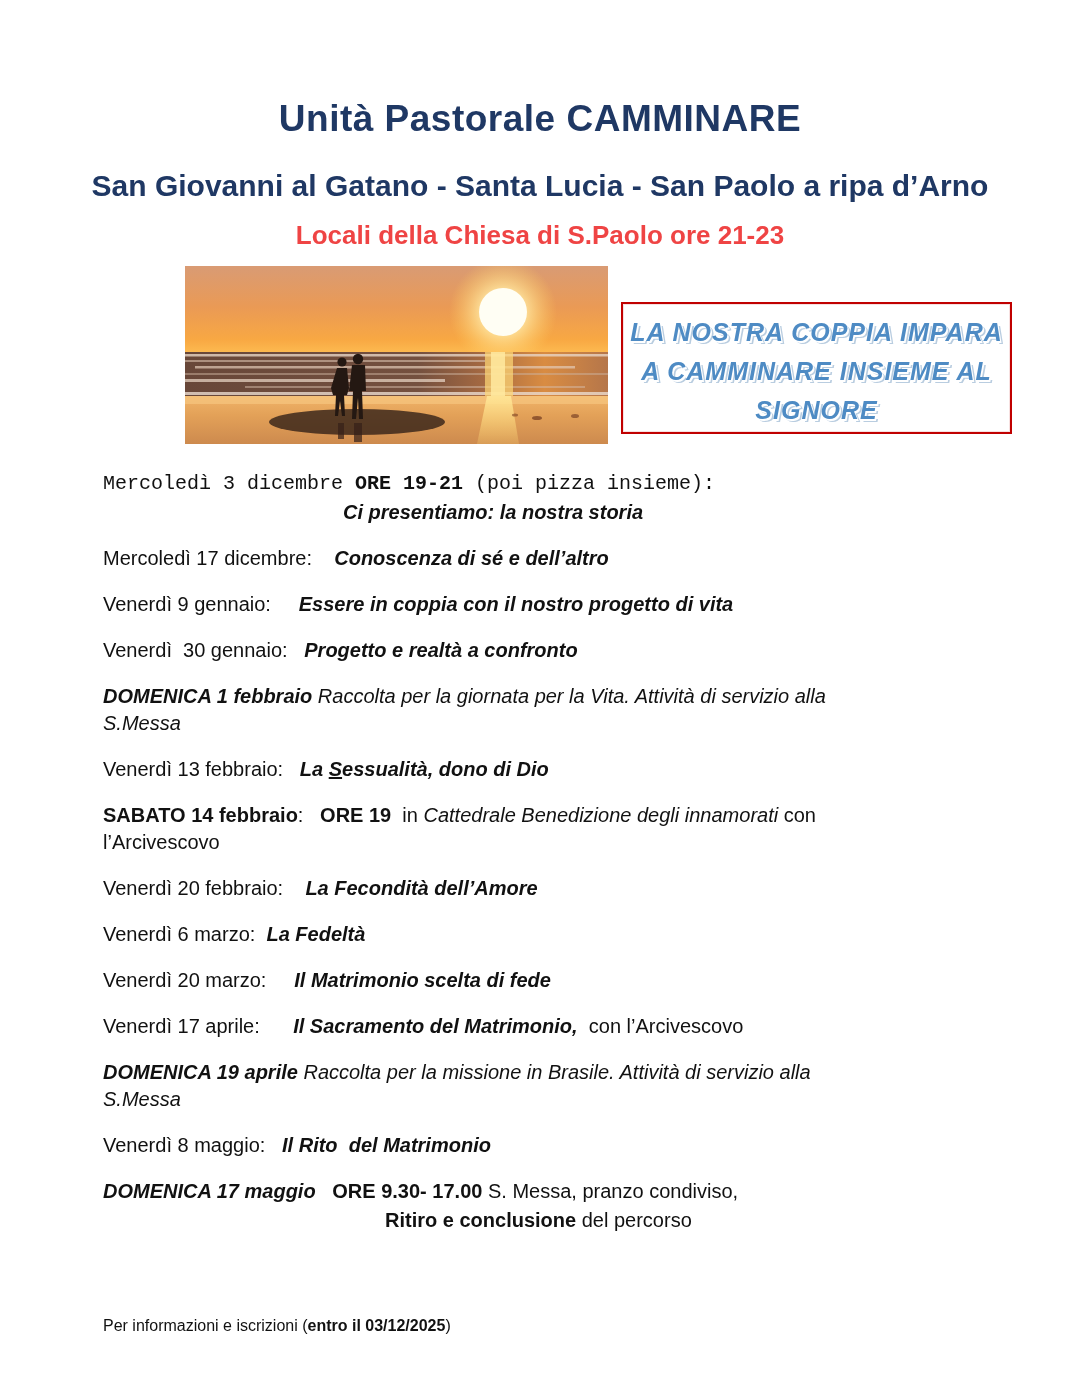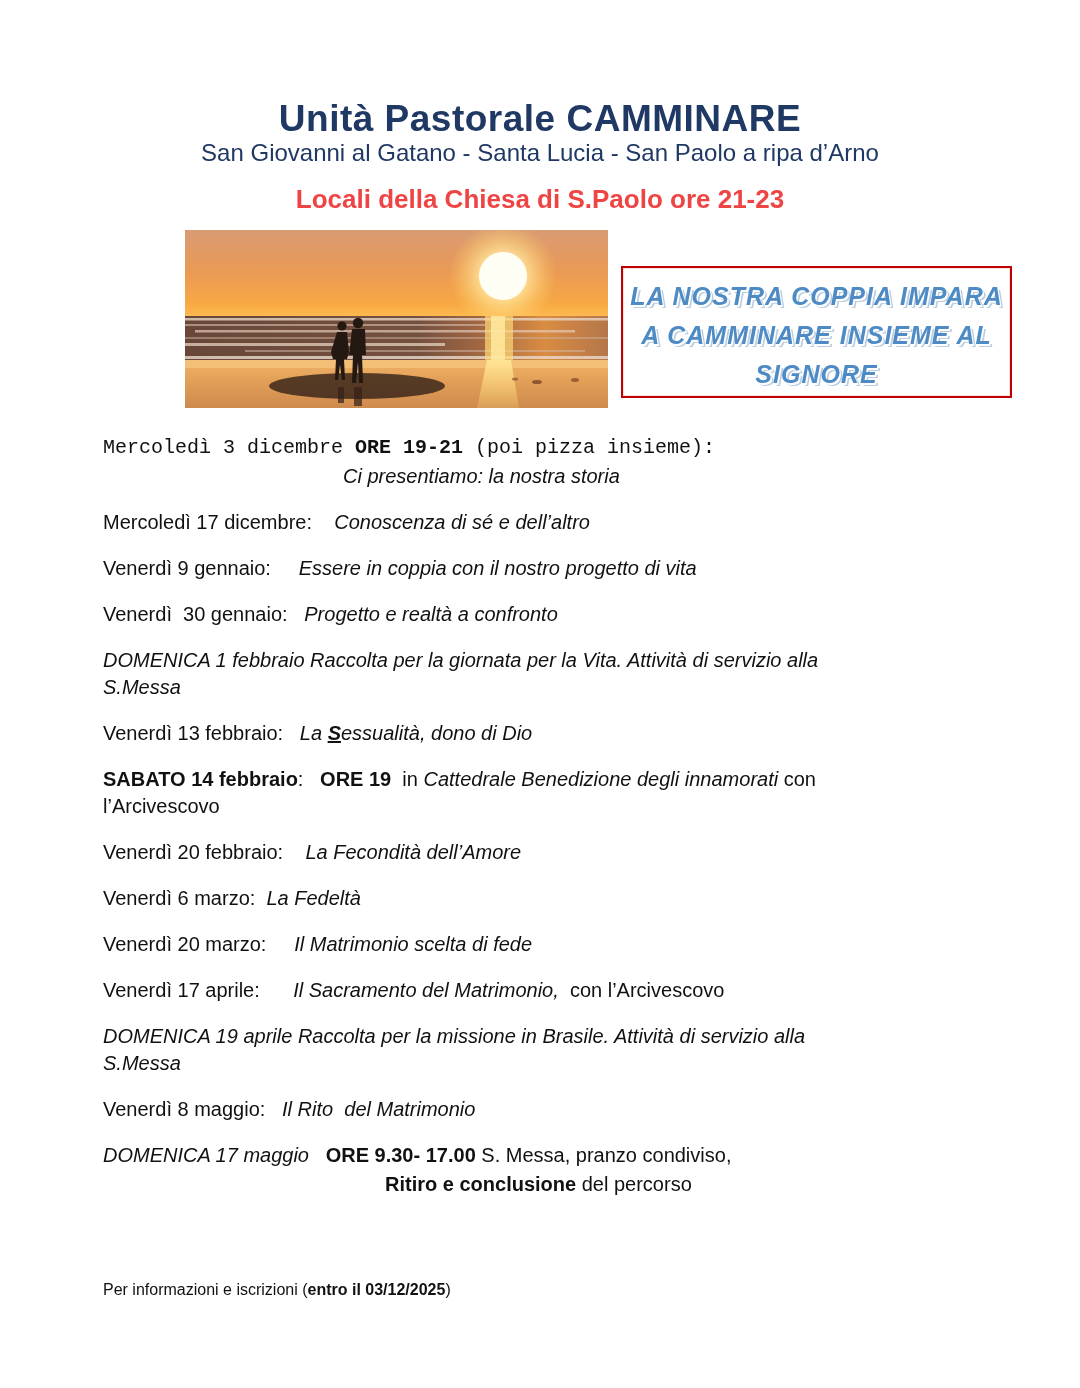--- a/index.html
+++ b/index.html
@@ -1,36 +1,36 @@
 <!DOCTYPE html>
 <html><head>
 <meta charset="utf-8">
 <style>
   html,body{margin:0;padding:0;background:#ffffff;}
   body{width:1080px;height:1388px;font-family:"Liberation Sans",sans-serif;color:#111;overflow:hidden;}
   .page{position:relative;width:1080px;height:1388px;background:#fff;}
   .header{text-align:center;padding-top:100px;}
   .title{font-size:37px;font-weight:700;line-height:1.05;color:#1F3864;letter-spacing:0.5px;}
-  .parishes{font-size:24px;font-weight:400;color:#1F3864;}
+  .parishes{margin-top:30px;font-size:30px;font-weight:700;color:#1F3864;}
   .course{margin-top:17px;font-size:26px;font-weight:700;color:#2E74B5;}
   .location{margin-top:17px;font-size:26px;font-weight:700;color:#ef4444;}
   .media{display:flex;margin:15px 0 0 185px;gap:13px;align-items:flex-start;}
   .photo{width:423px;height:178px;flex:0 0 auto;overflow:hidden;}
   .photo svg{display:block;width:423px;height:178px;}
   .quote-box{box-sizing:border-box;width:391px;height:132px;margin-top:36px;border:2px solid #C00000;
              box-shadow:inset 0 0 0 1px rgba(192,0,0,0.12);padding-top:9px;text-align:center;}
   .quote-line{font-size:25px;line-height:39px;font-weight:700;font-style:italic;letter-spacing:1px;
               color:#4E8BC4;text-shadow:1.5px 1.5px 0 #ffffff,3px 3px 0 #b9cde0;white-space:nowrap;}
   .schedule{margin:26px 100px 0 103px;font-size:20px;line-height:27px;white-space:pre-wrap;}
   .row{margin-top:19px;}
   .row:first-child{margin-top:0;font-family:Liberation Mono, monospace;}
   .s-r{font-weight:400;font-style:normal;}
   .s-b{font-weight:700;font-style:normal;}
   .s-i{font-weight:400;font-style:italic;}
-  .s-bi{font-weight:400;font-style:italic;}
+  .s-bi{font-weight:700;font-style:italic;}
   .s-biu{font-weight:700;font-style:italic;text-decoration:underline;}
   .footer{margin:24px 75px 0 103px;font-size:16px;line-height:27px;white-space:pre-wrap;}
 </style>
 </head>
 <body>
 
 <div class="page">
 
   <div class="header">
     <div class="title">Unità Pastorale CAMMINARE</div>

